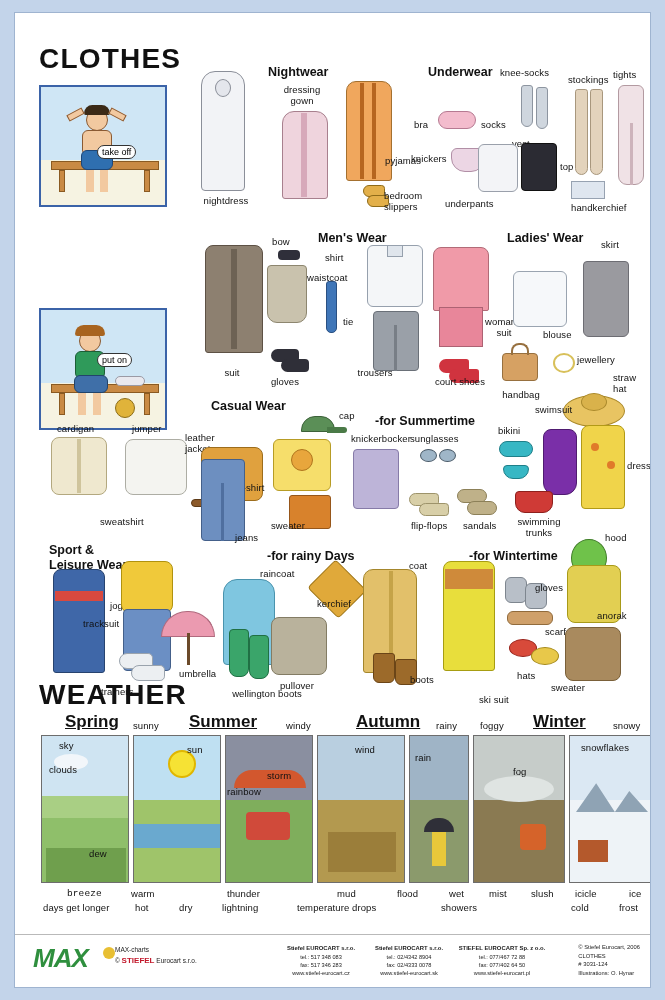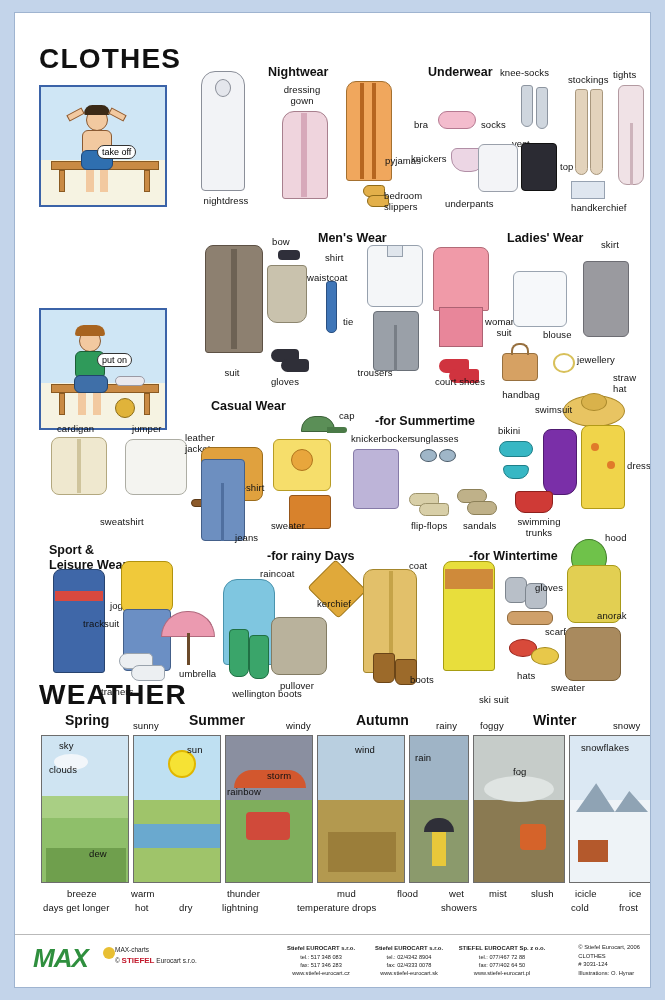--- a/index.html
+++ b/index.html
@@ -51,22 +51,23 @@
   }
   .h-main {
     font-size: 28px;
     letter-spacing: 1.2px;
   }
   .h-sub {
     font-size: 12.5px;
     font-weight: bold;
   }
   .h-season {
-    font-size: 14px;
+    font-size: 17px;
     font-weight: bold;
+    text-decoration: underline;
   }
 
   
   .actionbox {
     position: absolute;
     border: 2px solid #3b63a8;
     background: #ffffff;
     box-sizing: border-box;
     overflow: hidden;
   }
@@ -499,21 +500,21 @@
     <div class="lbl" style="left:498px; top:754px;">fog</div>
 
     <div class="wphoto" style="left:554px; top:722px; width:84px; height:148px;">
       <div class="wsky" style="background:#dbe8f3;"></div>
       <div class="wland" style="background:#eef3f7;"></div>
       <div class="art" style="left:6px; top:44px; width:72px; height:32px; background:#8fa3b4; clip-path:polygon(0 100%, 28% 10%, 54% 100%, 74% 34%, 100% 100%);"></div>
       <div class="art" style="left:8px; top:104px; width:30px; height:22px; background:#b4592c;"></div>
     </div>
     <div class="lbl" style="left:566px; top:730px;">snowflakes</div>
 
-    <div class="lbl" style="left:52px; top:876px;">breeze</div>
+    <div class="lbl" style="left:52px; top:876px;font-family:Liberation Mono, monospace;">breeze</div>
     <div class="lbl" style="left:28px; top:890px;">days get longer</div>
 
     <div class="lbl" style="left:116px; top:876px;">warm</div>
     <div class="lbl" style="left:120px; top:890px;">hot</div>
     <div class="lbl" style="left:164px; top:890px;">dry</div>
     <div class="lbl" style="left:212px; top:876px;">thunder</div>
     <div class="lbl" style="left:207px; top:890px;">lightning</div>
     <div class="lbl" style="left:322px; top:876px;">mud</div>
     <div class="lbl" style="left:282px; top:890px;">temperature drops</div>
 

